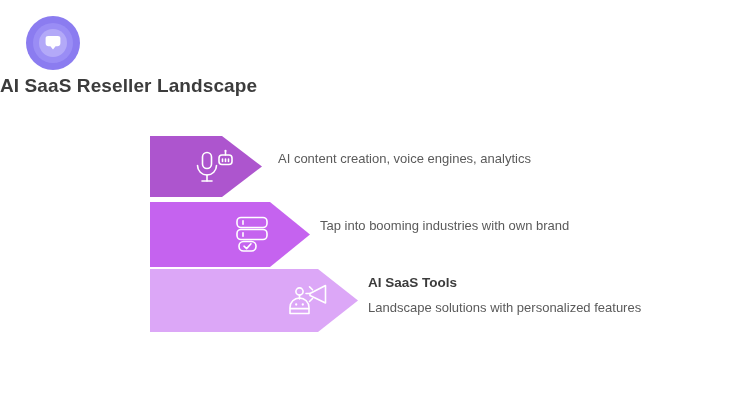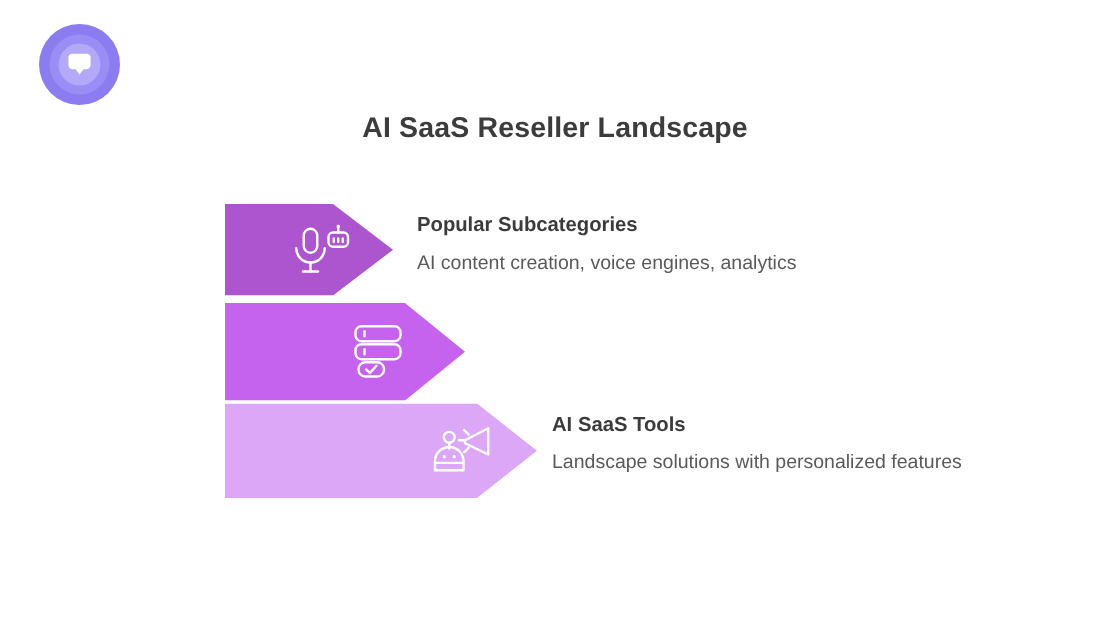--- a/index.html
+++ b/index.html
@@ -53,21 +53,21 @@
     justify-content: center;
   }
   #logo svg { display: block; }
 
   
   #title {
     position: absolute;
     left: 0;
     top: 75px;
     width: 740px;
-    text-align: center;
+    text-align: left;
     font-size: 19px;
     font-weight: bold;
     color: #3c3c3c;
     letter-spacing: 0.1px;
   }
 
   
   .row {
     position: absolute;
     left: 0;
@@ -152,21 +152,20 @@
           <rect x="26" y="6" width="13" height="9.5" rx="3"></rect>
           <path d="M32.5 6 V2.5"></path>
           <circle cx="32.5" cy="1.8" r="1.1" fill="#ffffff" stroke="none"></circle>
           <path d="M29.5 10 V12.4"></path>
           <path d="M32.5 10 V12.4"></path>
           <path d="M35.5 10 V12.4"></path>
         </g>
       </svg>
     </span>
     <span class="txt">
-      <div class="head">Popular Subcategories</div>
       <div class="sub">AI content creation, voice engines, analytics</div>
     </span>
   </div>
 
   <div class="row" id="row2">
     <span class="chev">
       <svg width="160" height="65" viewBox="0 0 160 65">
         <path d="M0 0 H120 L160 32.5 L120 65 H0 Z" fill="#c563ef"></path>
       </svg>
     </span>
@@ -176,20 +175,21 @@
           <rect x="3" y="2.5" width="30" height="10" rx="4"></rect>
           <path d="M9 5.8 V9.2"></path>
           <rect x="3" y="14.5" width="30" height="10" rx="4"></rect>
           <path d="M9 17.8 V21.2"></path>
           <rect x="5" y="26.5" width="17" height="9.5" rx="4.5"></rect>
           <path d="M10 31.2 L12.6 33.6 L17 28.8"></path>
         </g>
       </svg>
     </span>
     <span class="txt">
+      <div class="sub">Tap into booming industries with own brand</div>
     </span>
   </div>
 
   <div class="row" id="row3">
     <span class="chev">
       <svg width="208" height="63" viewBox="0 0 208 63">
         <path d="M0 0 H168 L208 31.5 L168 63 H0 Z" fill="#dca7f7"></path>
       </svg>
     </span>
     <span class="chev-icon">

